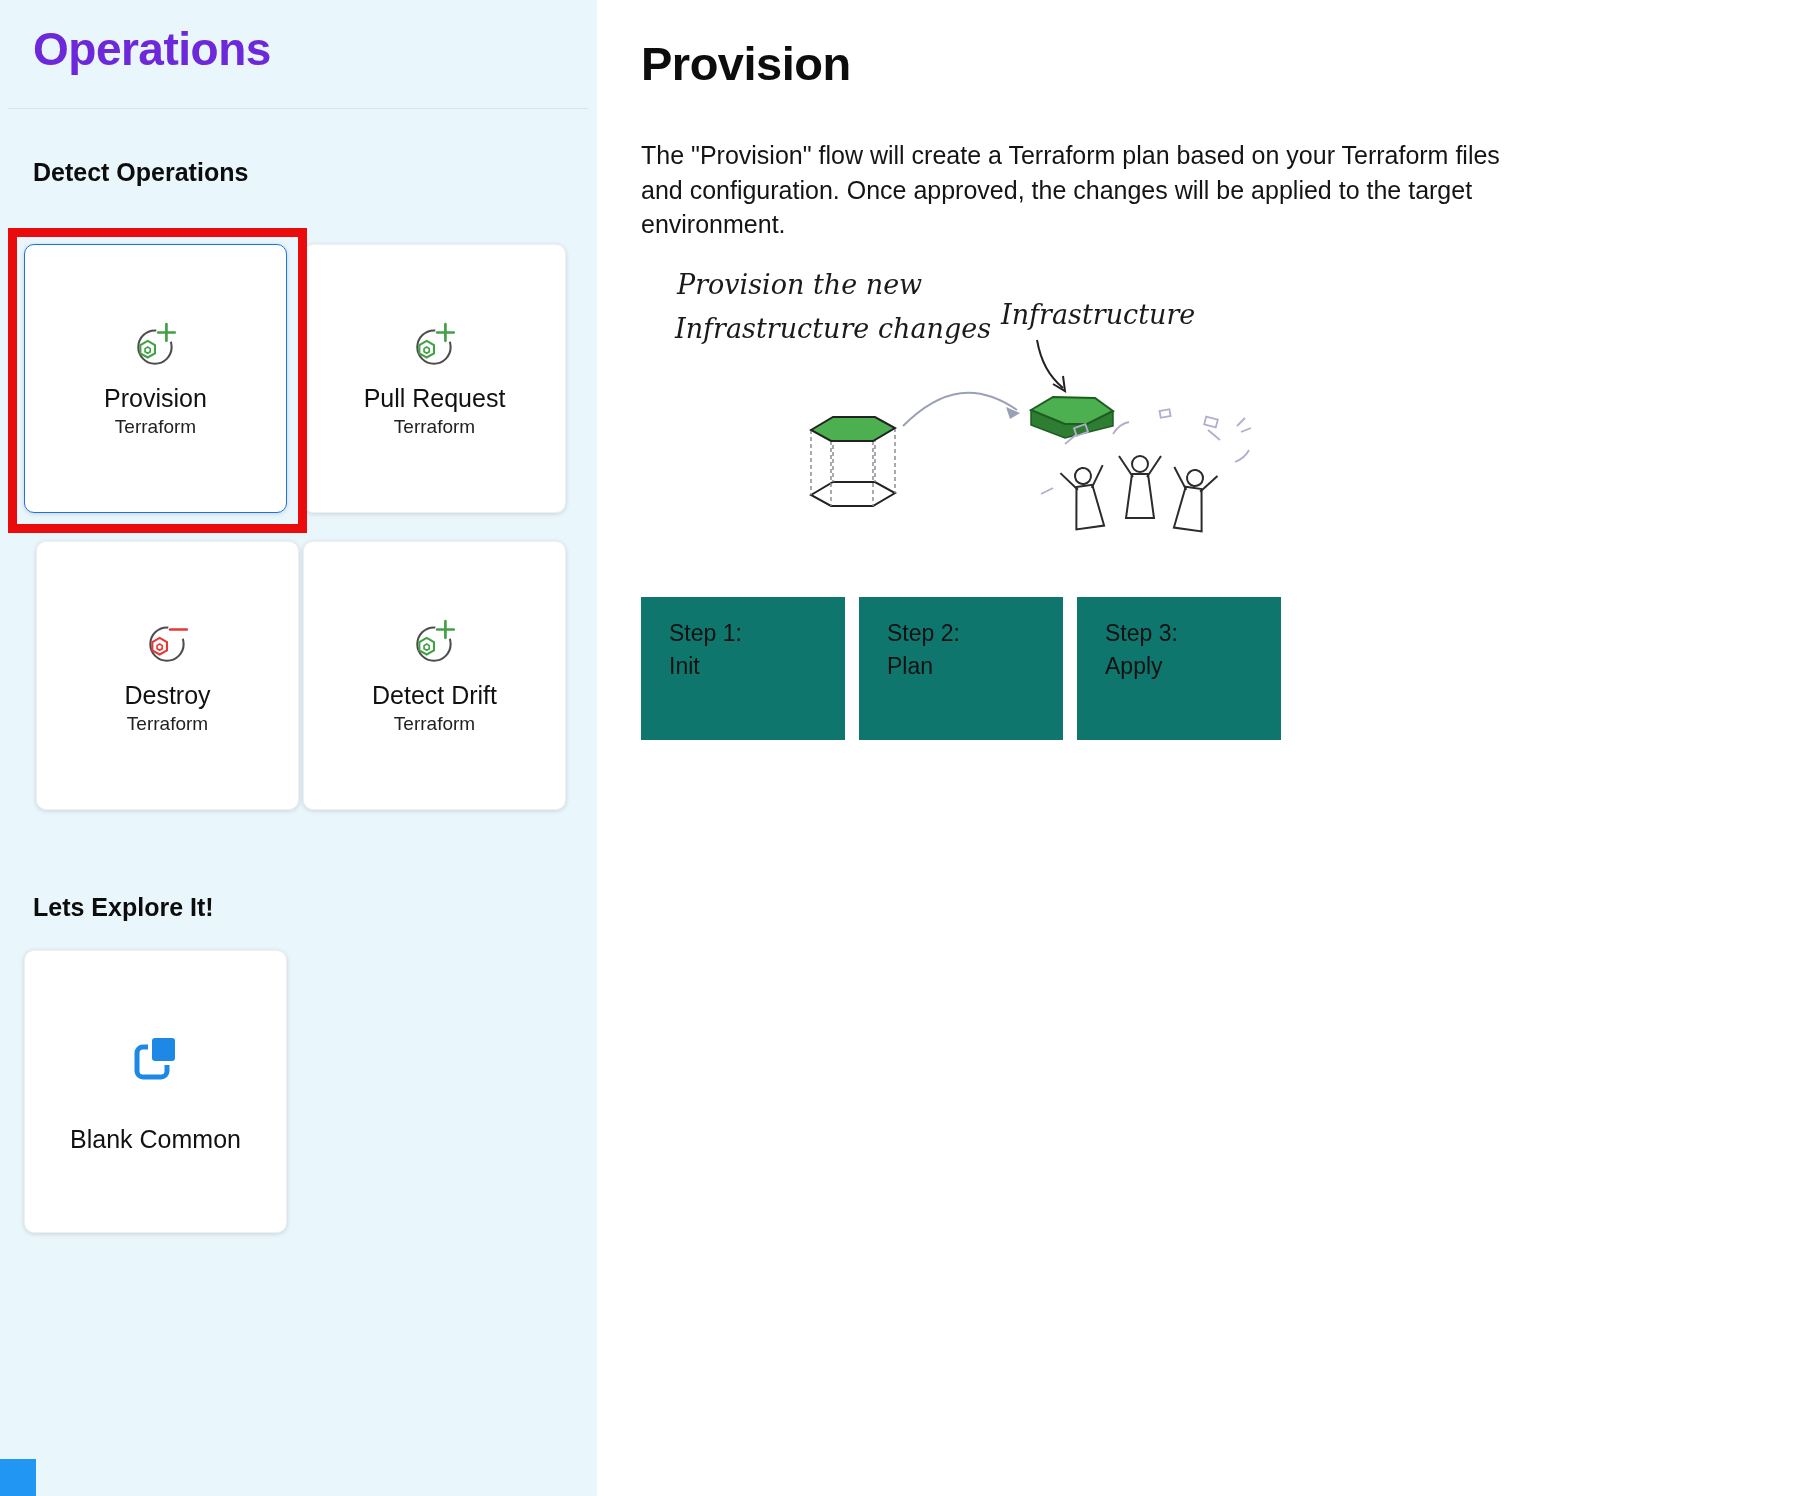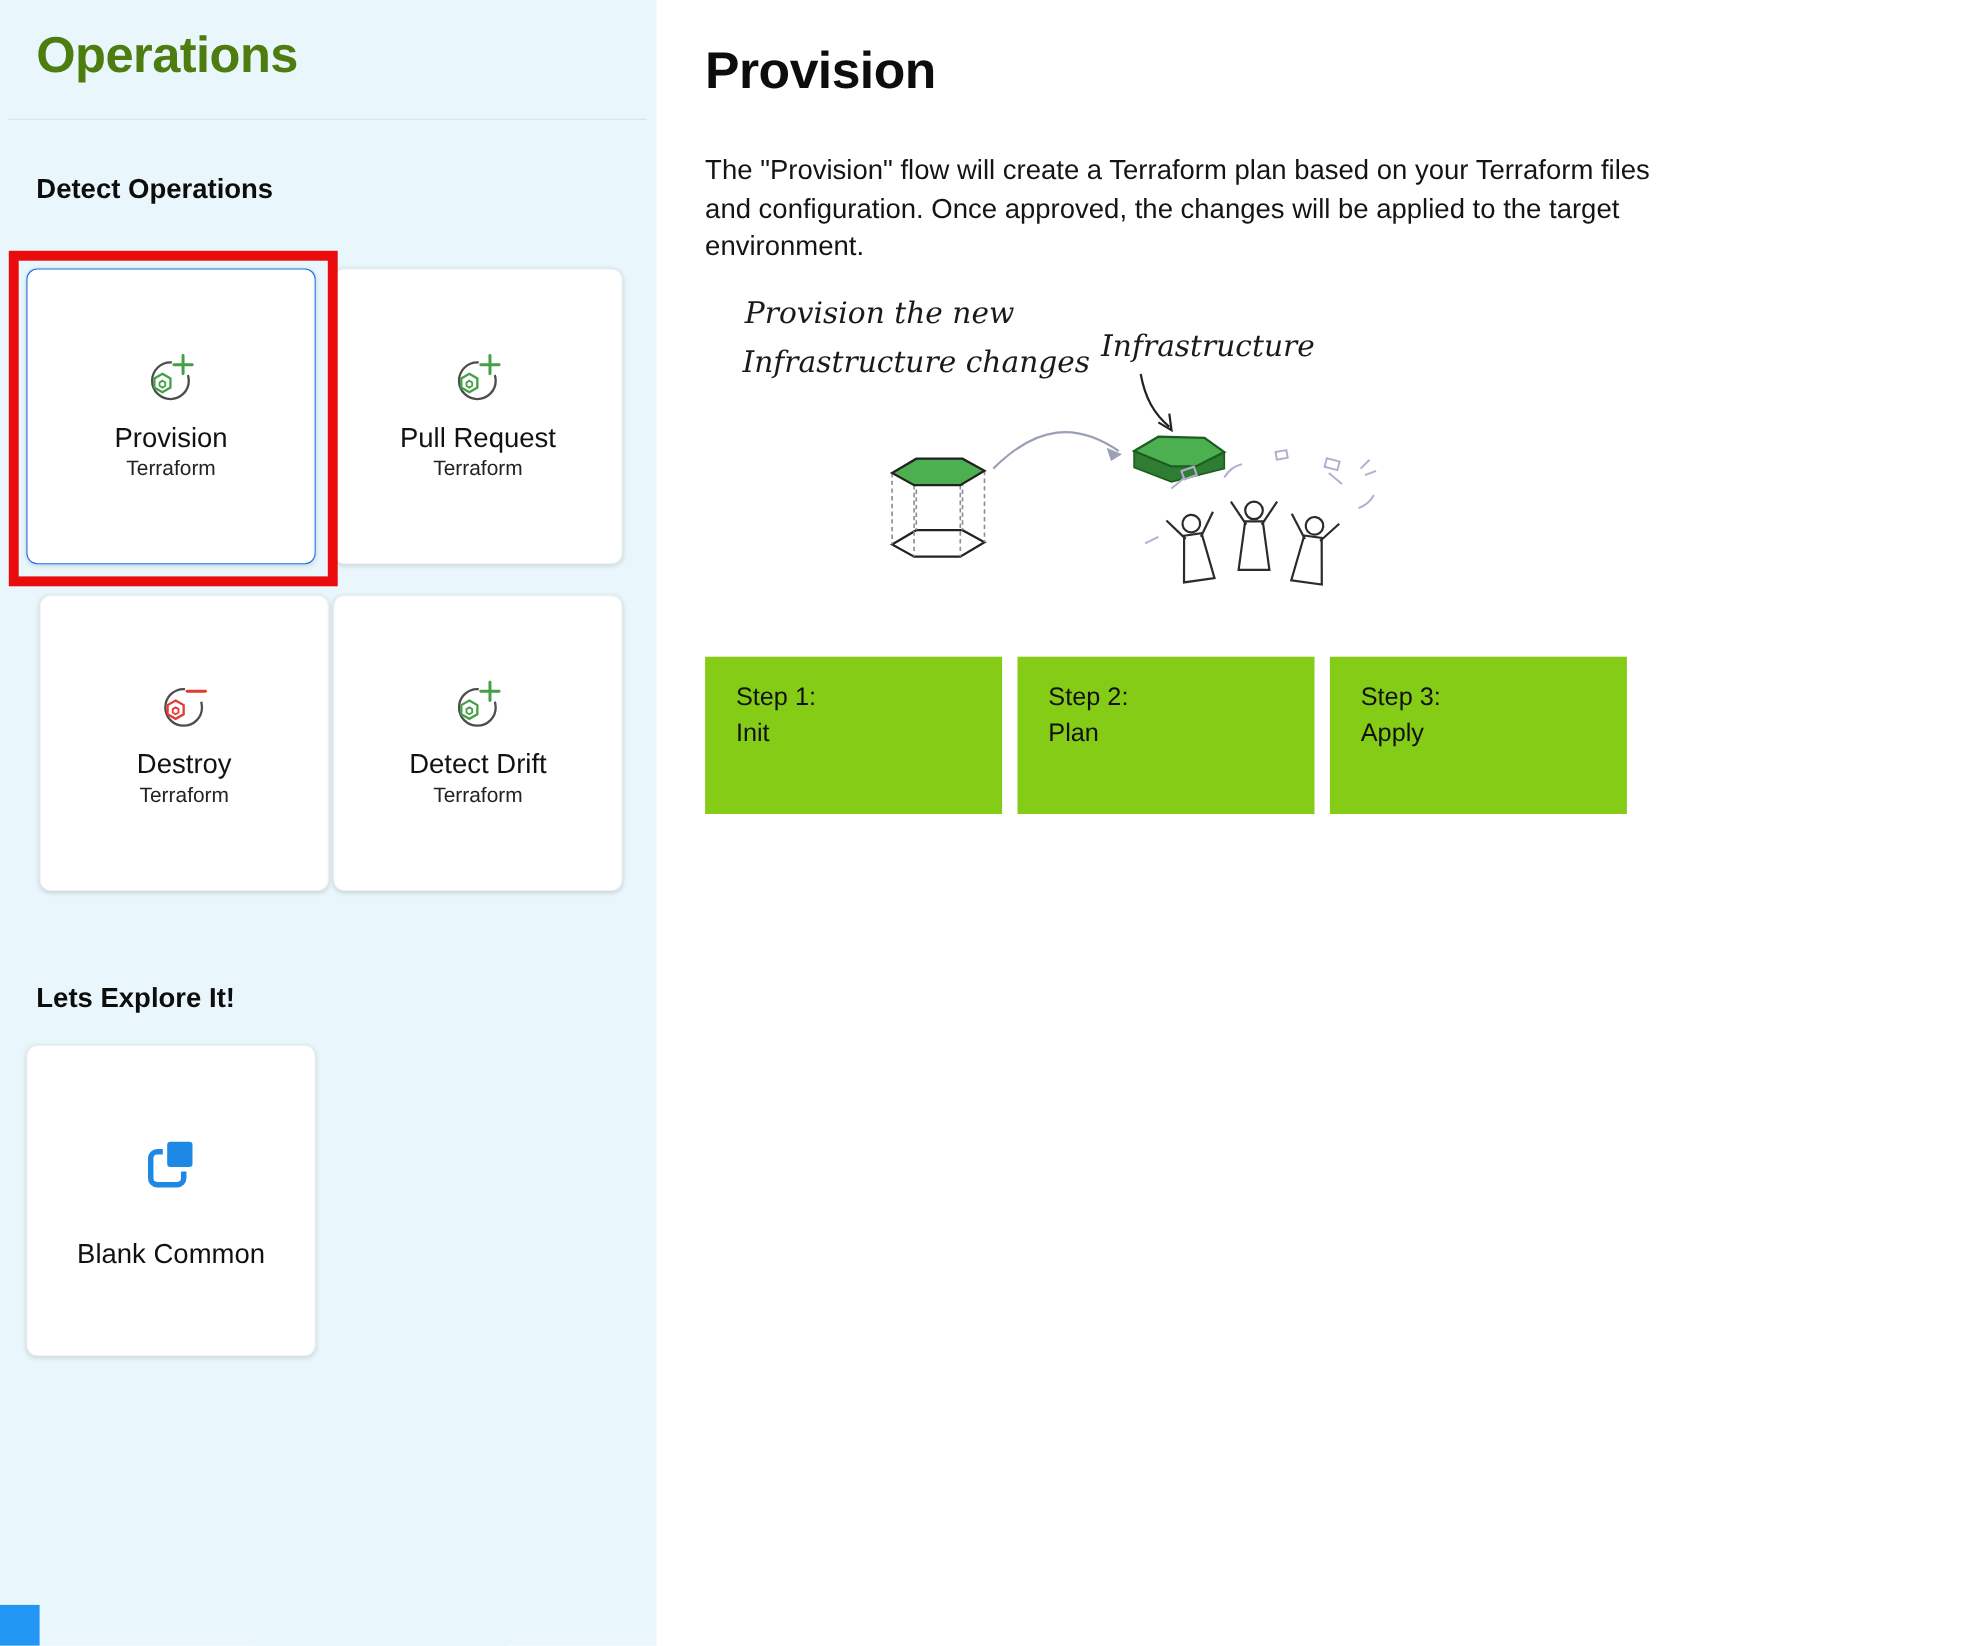--- a/index.html
+++ b/index.html
@@ -13,21 +13,21 @@
   }
 
   
   .sidebar {
     position: absolute; left: 0; top: 0;
     width: 597px; height: 1496px;
     background: #e9f6fb;
   }
   .sidebar-title {
     position: absolute; left: 33px; top: 22px;
-    font-size: 46px; font-weight: 800; letter-spacing: -0.5px; color: #4d7c0f;
+    font-size: 46px; font-weight: 800; letter-spacing: -0.5px; color: #6d28d9;
   }
   .sidebar-divider {
     position: absolute; left: 8px; top: 108px;
     width: 580px; height: 1px; background: #d6e4ea;
   }
   .section-heading {
     position: absolute; left: 33px;
     font-size: 25px; font-weight: 700; color: #0d0d0d;
   }
   #heading-common { top: 158px; }
@@ -87,22 +87,22 @@
   }
   .hand-text {
     font-family: "DejaVu Serif", serif;
     font-style: italic;
     font-size: 27px;
     fill: #1a1a1a;
   }
 
   .steps { position: absolute; left: 44px; top: 597px; display: flex; gap: 14px; }
   .step-box {
-    width: 270px; height: 143px;
-    background: #84cc16;
+    width: 204px; height: 143px;
+    background: #0f766e;
     padding: 20px 0 0 28px;
     font-size: 23px; line-height: 1.45; color: #111;
   }
 </style>
 </head>
 <body>
 
 <div class="sidebar">
 
   <div class="sidebar-title">Operations</div>

